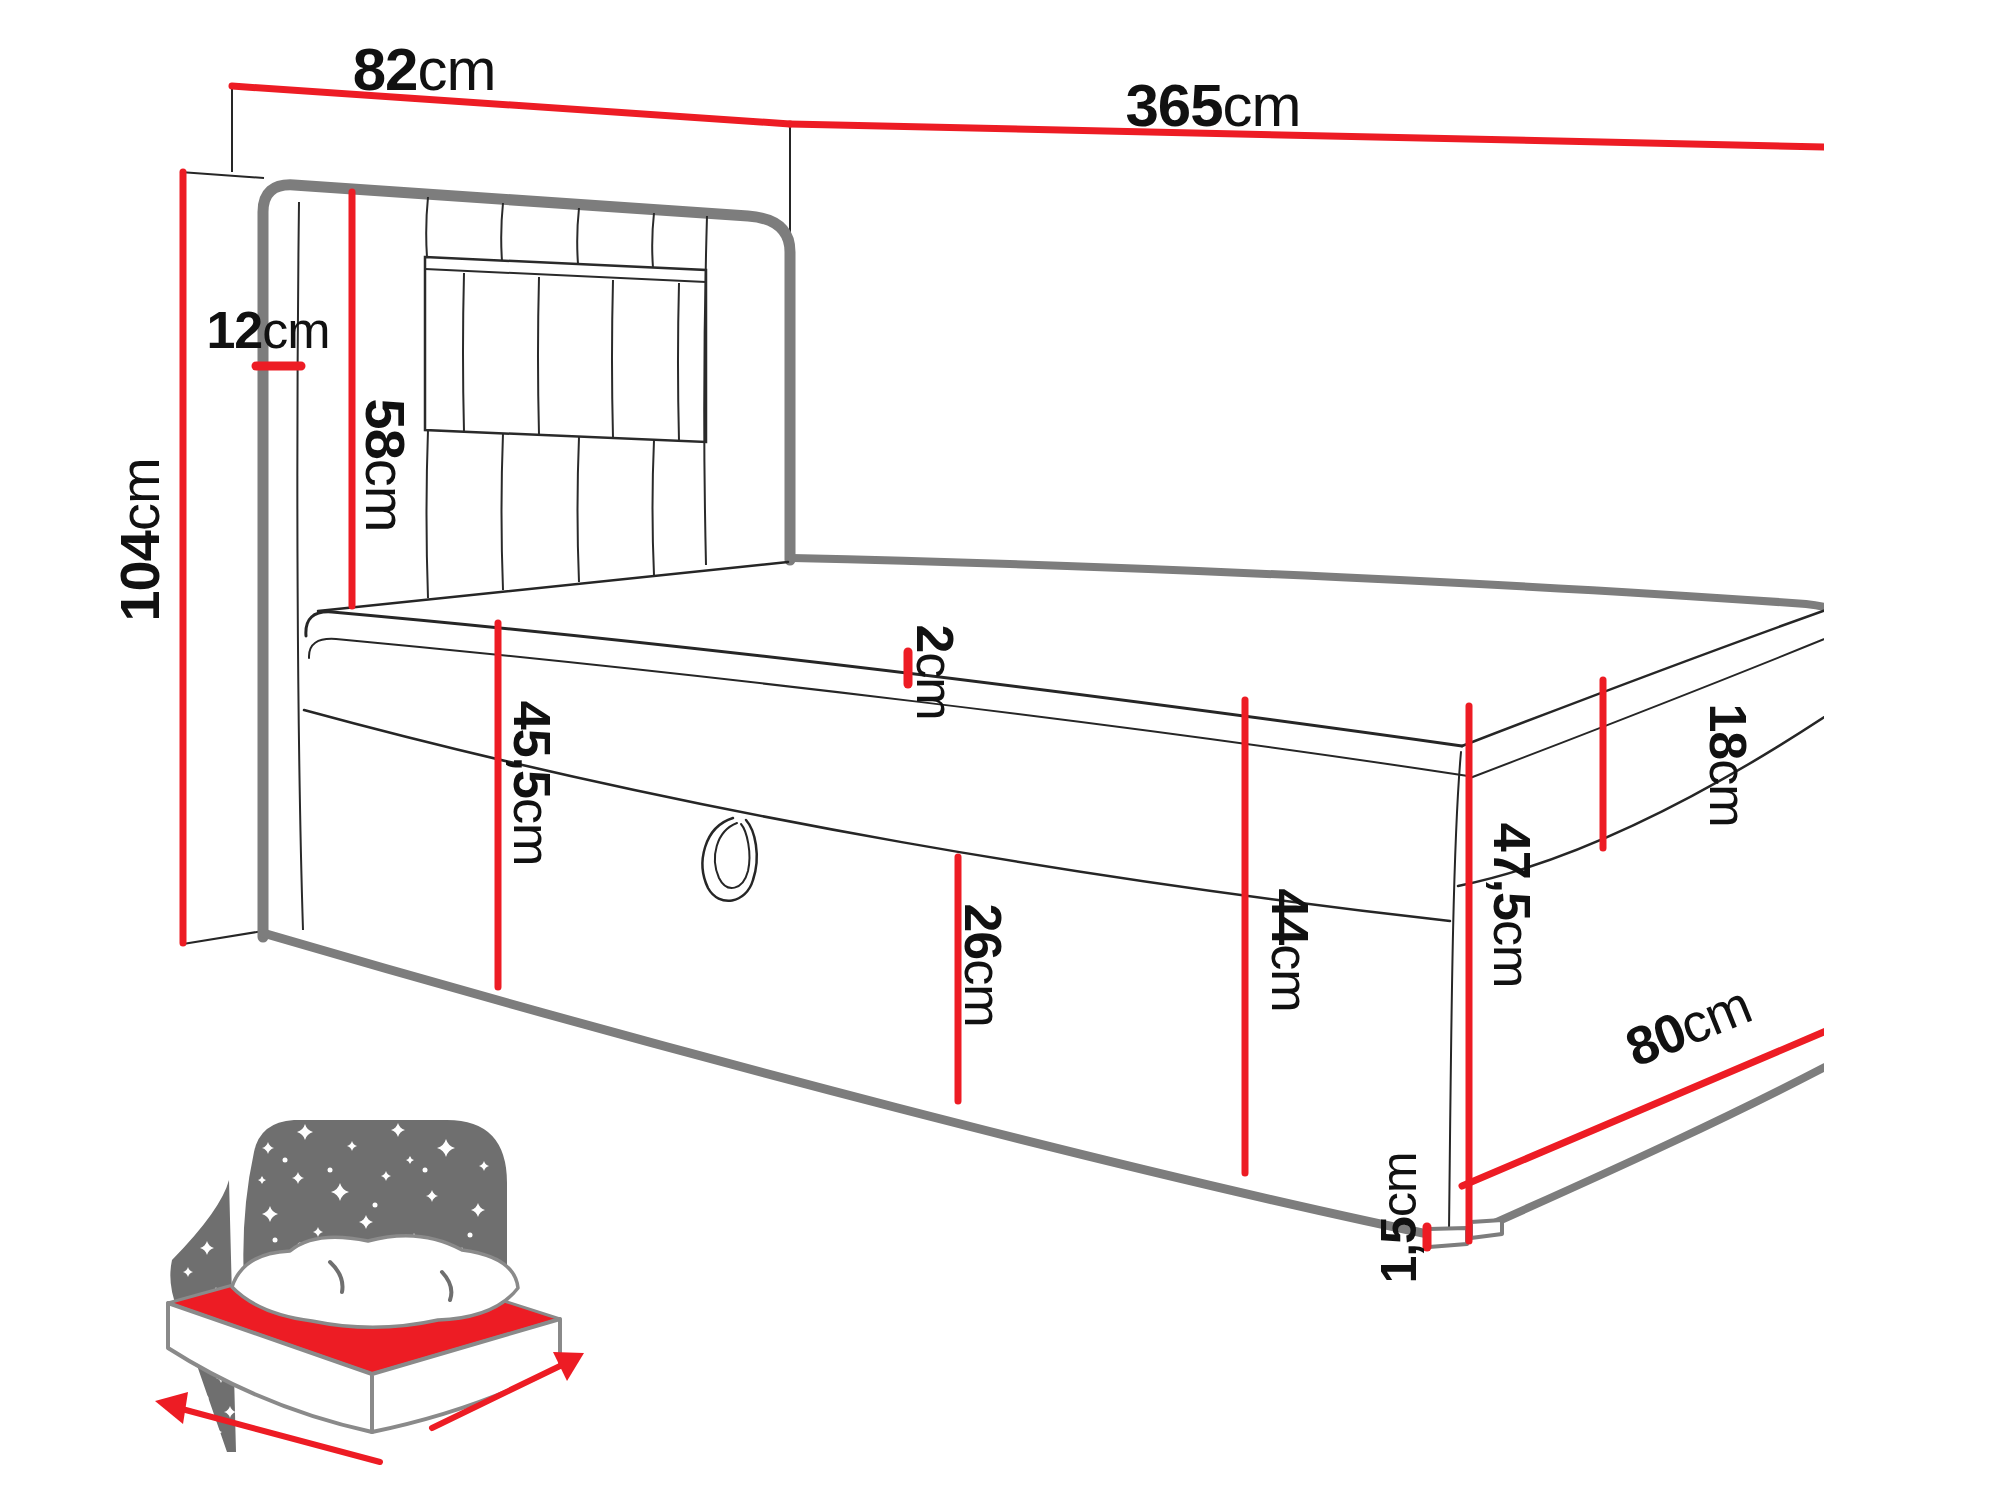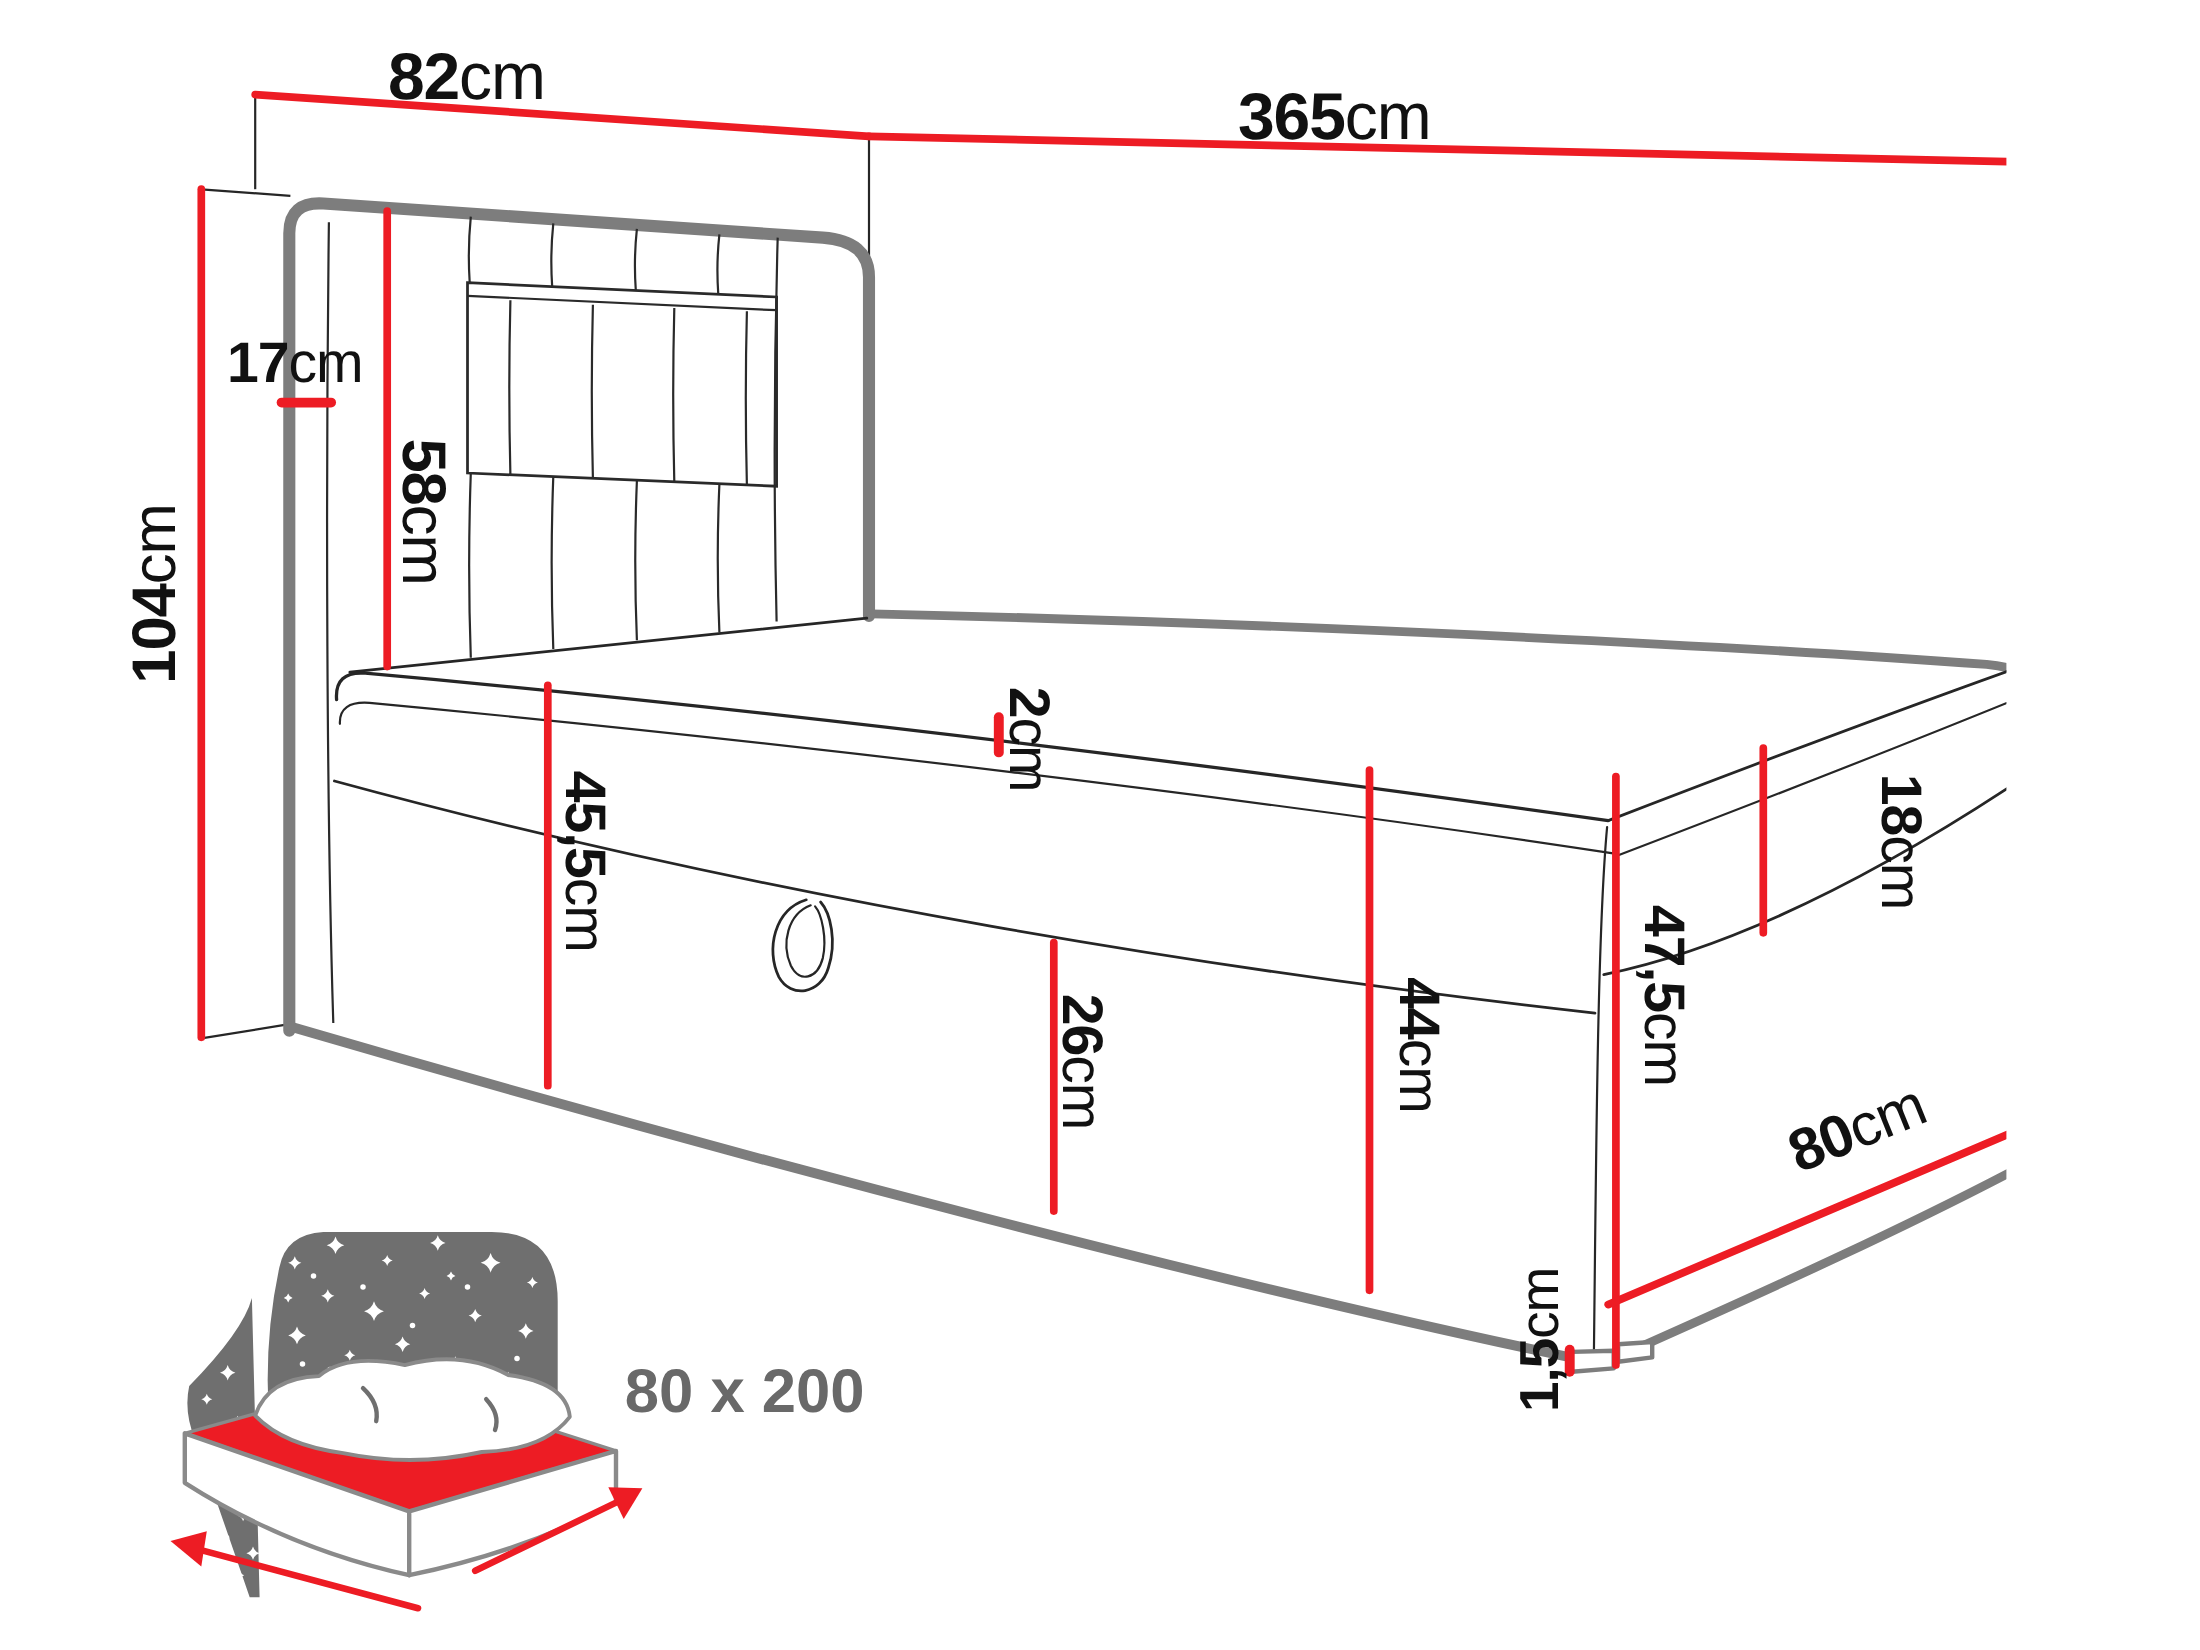--- a/index.html
+++ b/index.html
@@ -210,21 +210,21 @@
 
   <div class="dim sz60" style="left:1213px;top:106px">
     <span class="num">365</span><span class="unit">cm</span>
   </div>
 
   <div class="dim rotm90 sz56" style="left:140px;top:540px">
     <span class="num">104</span><span class="unit">cm</span>
   </div>
 
   <div class="dim sz52" style="left:268px;top:330px">
-    <span class="num">17</span><span class="unit">cm</span>
+    <span class="num">12</span><span class="unit">cm</span>
   </div>
 
   <div class="dim rot90 sz56" style="left:385px;top:465px">
     <span class="num">58</span><span class="unit">cm</span>
   </div>
 
   <div class="dim rot90 sz52" style="left:935px;top:672px">
     <span class="num">2</span><span class="unit">cm</span>
   </div>
 
@@ -249,15 +249,14 @@
   </div>
 
   <div class="dim rotm90 sz50" style="left:1399px;top:1218px">
     <span class="num">1,5</span><span class="unit">cm</span>
   </div>
 
   <div class="dim rotm22 sz54" style="left:1688px;top:1026px">
     <span class="num">80</span><span class="unit">cm</span>
   </div>
 
-  <div id="size-label">80 x 200</div>
 
 </div>
 
 </body></html>

